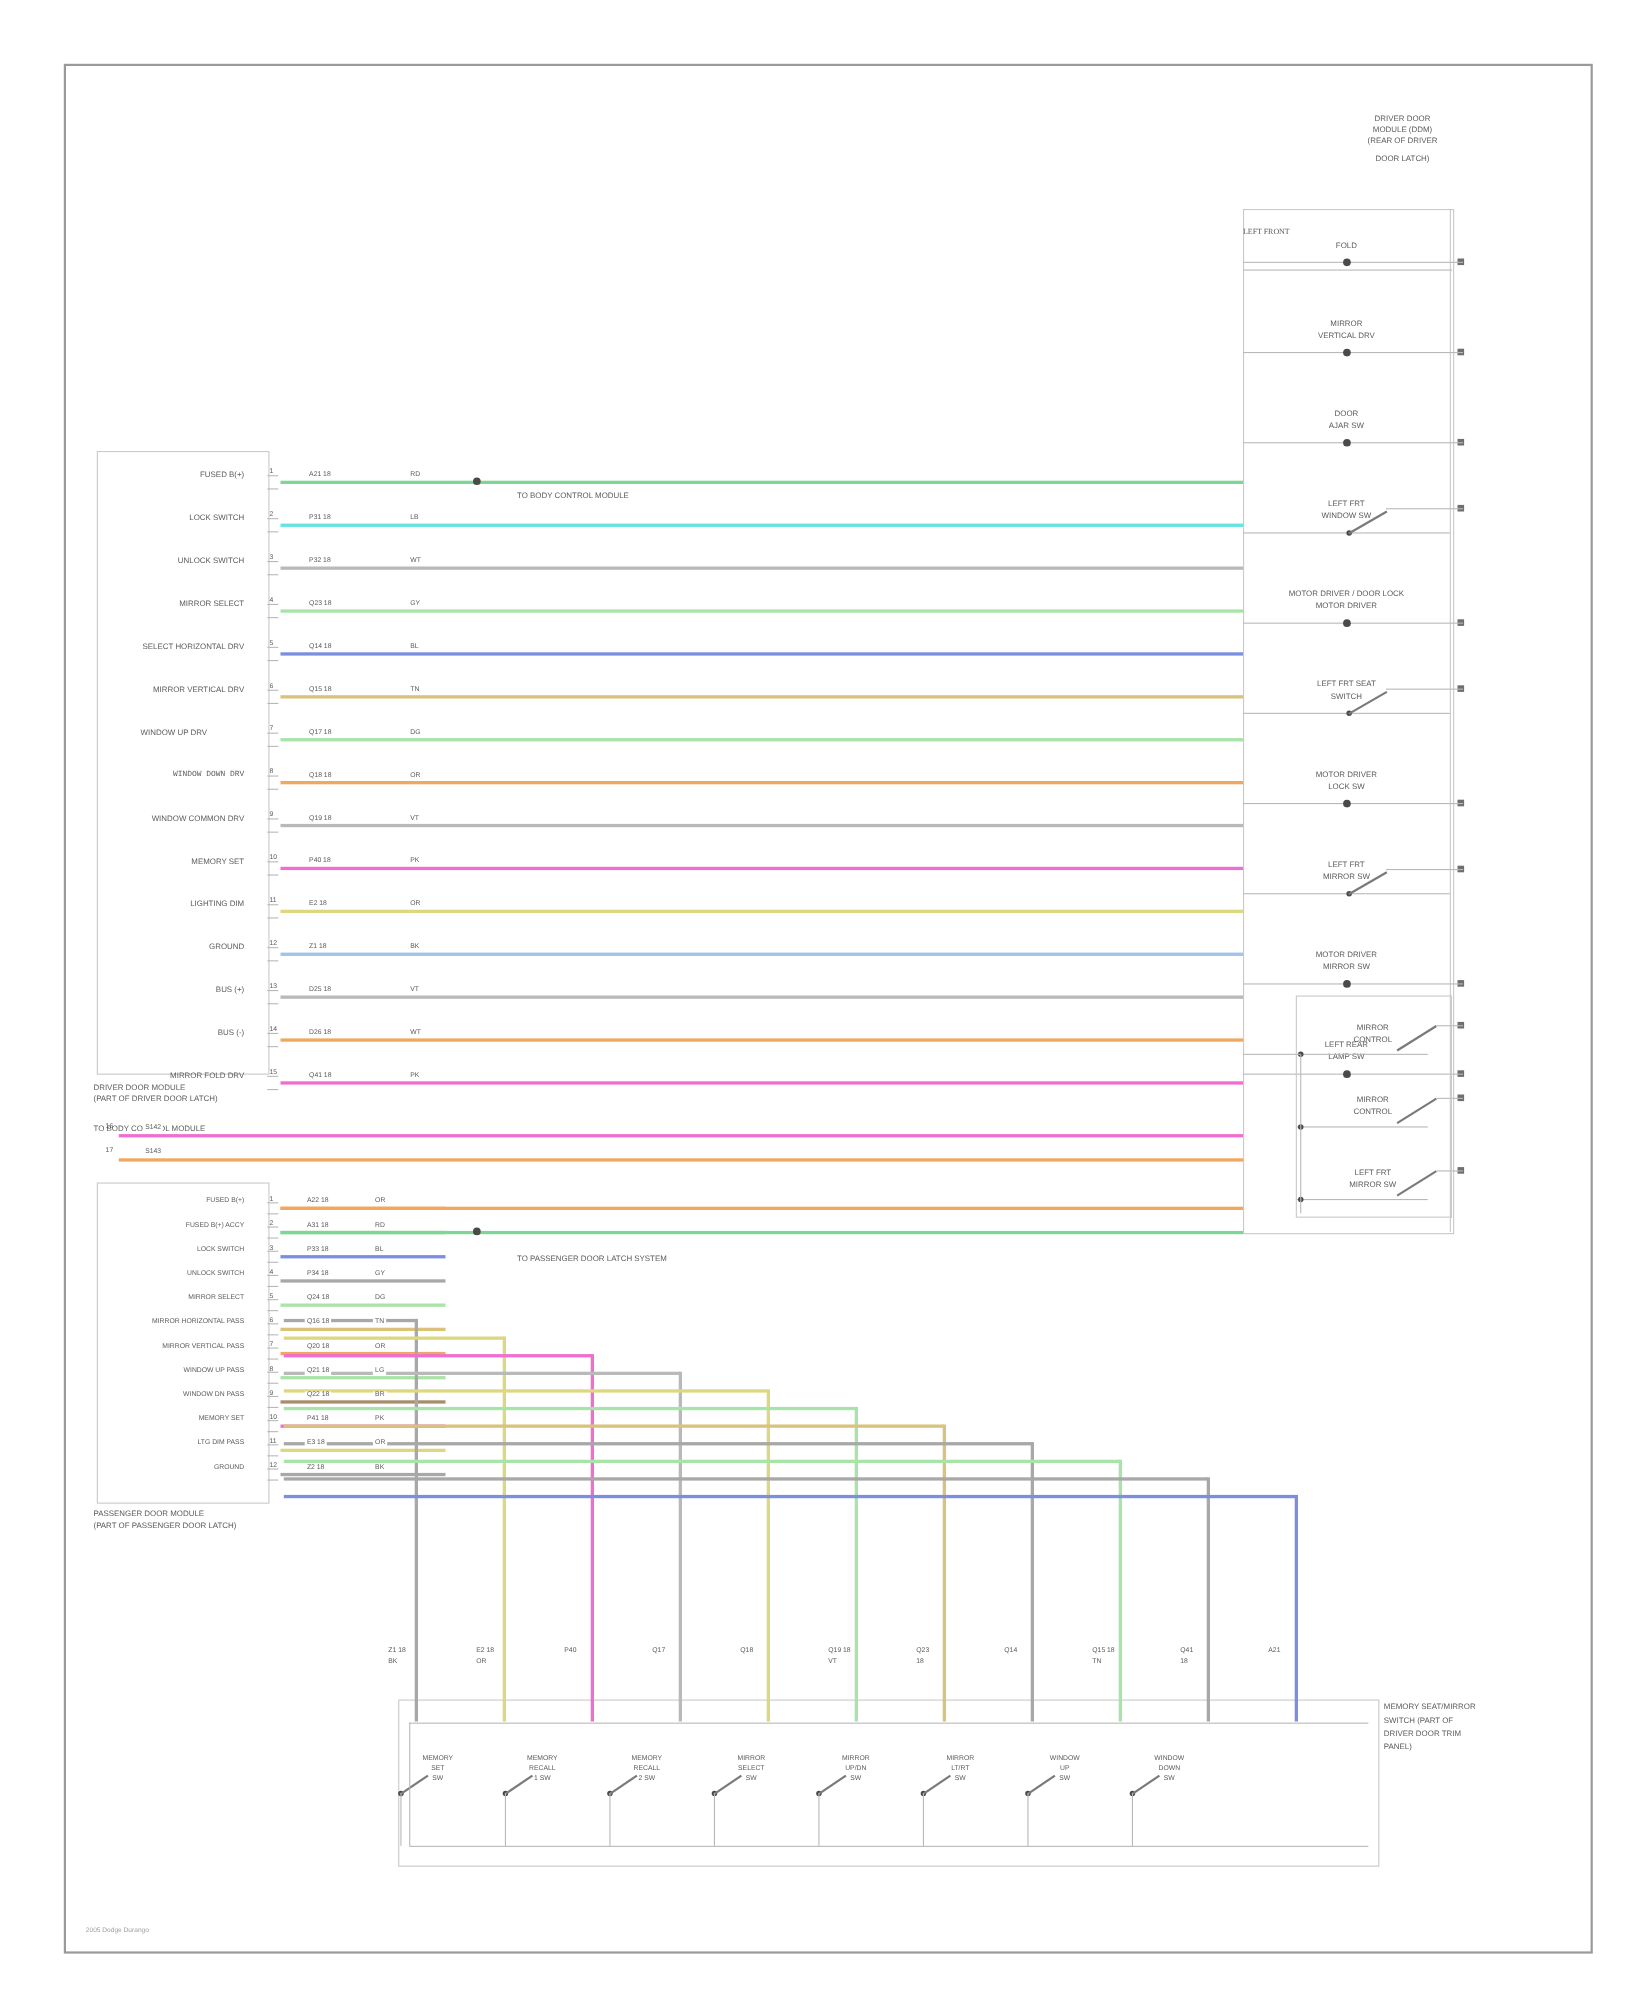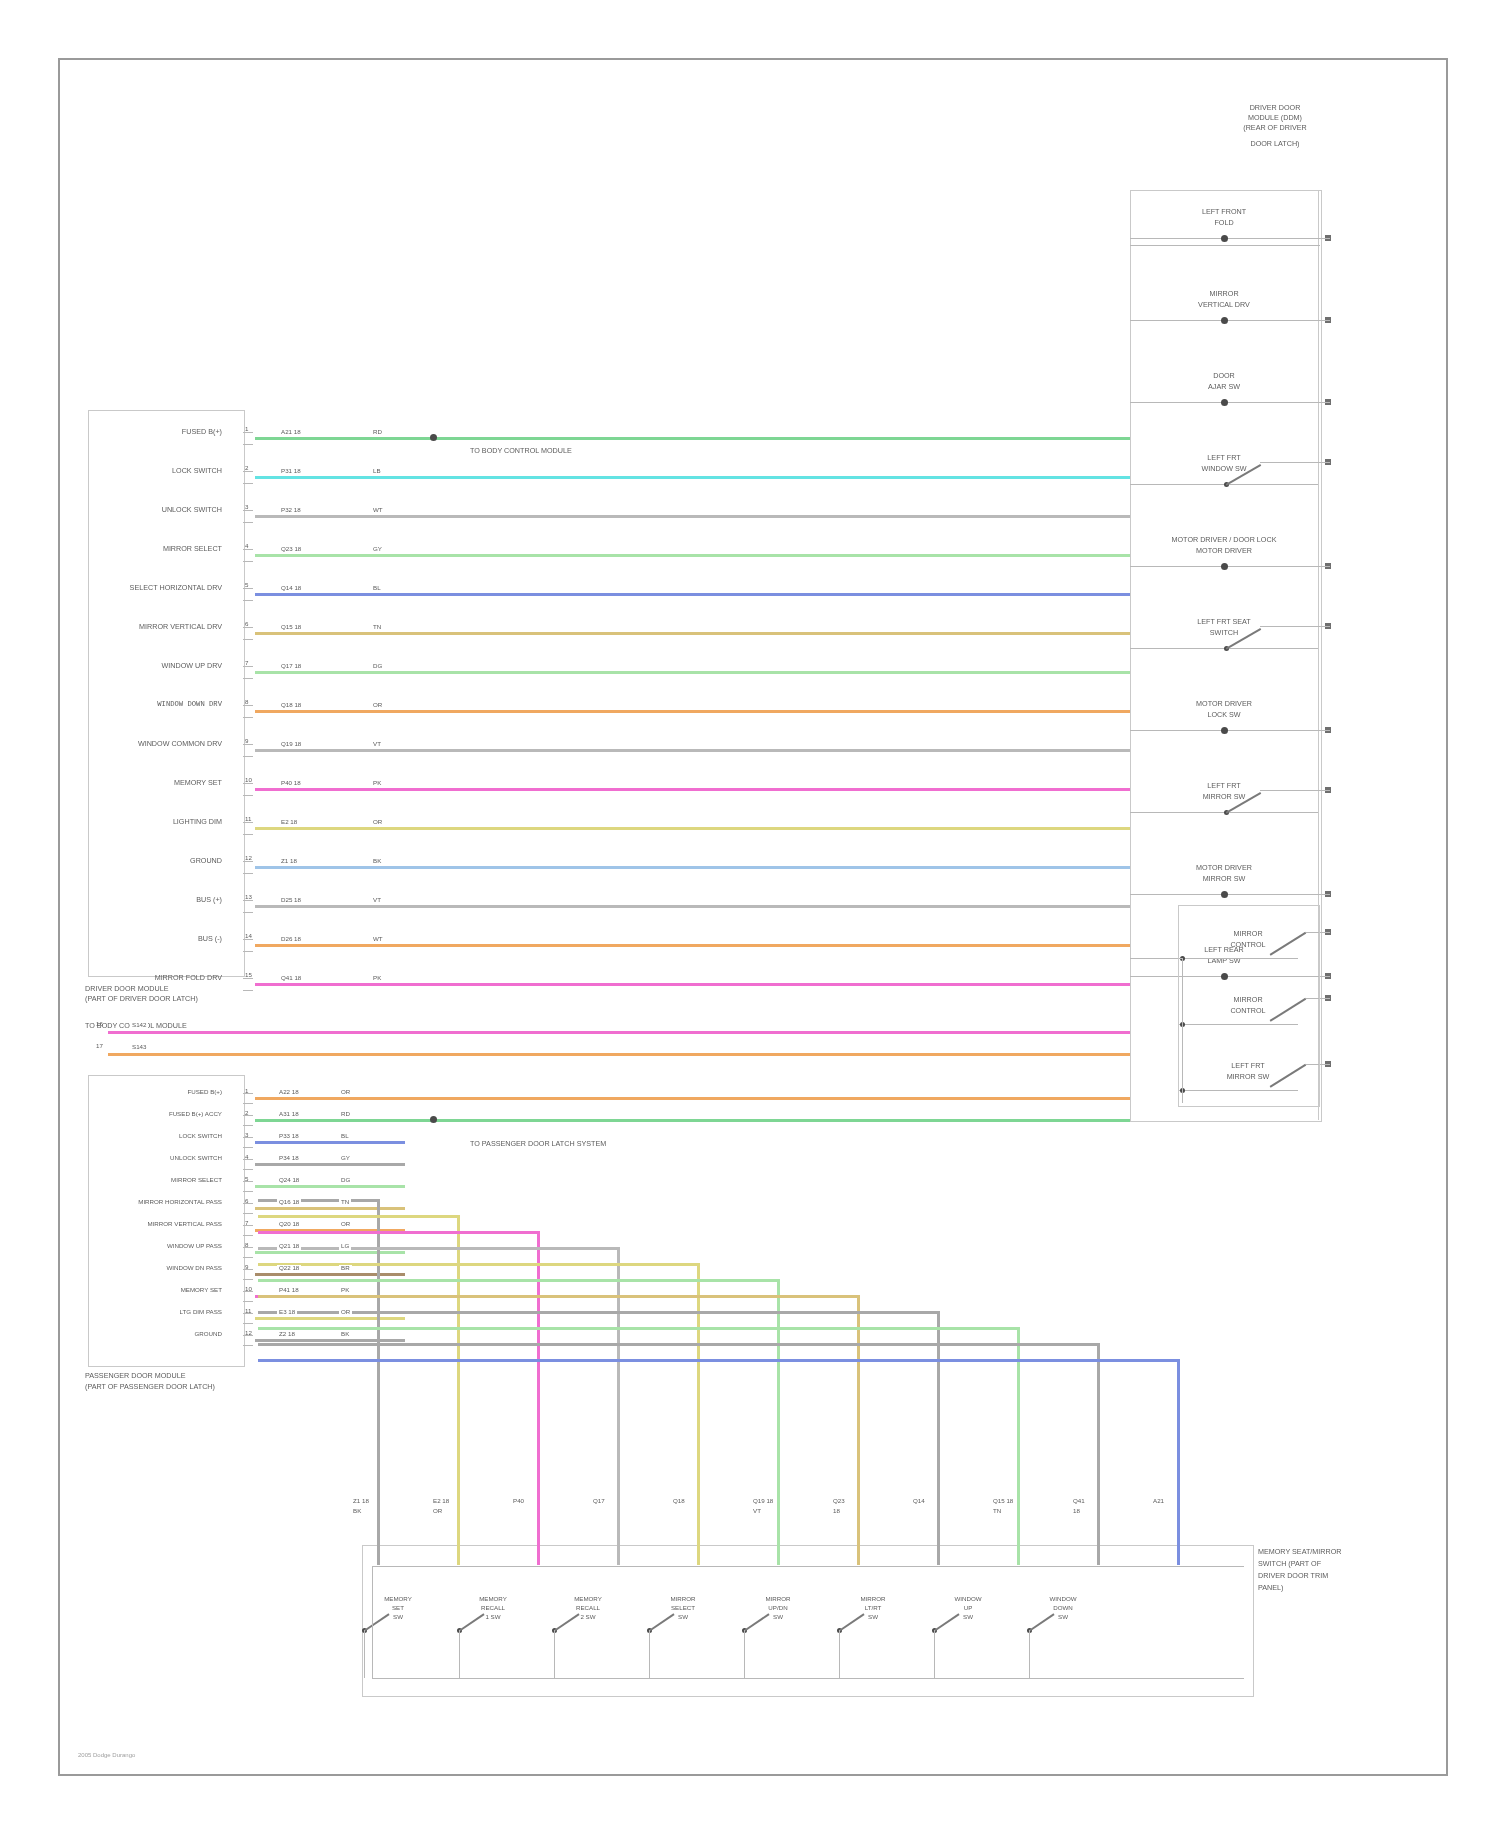--- a/index.html
+++ b/index.html
@@ -130,21 +130,21 @@
       <div class="wire h" style="left: 258px; top: 1311px; width: 680px; height: 3px; background: rgb(168, 168, 168);"></div>
       <div class="wire v" style="left: 937px; top: 1311px; height: 254px; width: 3px; background: rgb(168, 168, 168);"></div>
       <div class="wire h" style="left: 258px; top: 1327px; width: 760px; height: 3px; background: rgb(168, 227, 168);"></div>
       <div class="wire v" style="left: 1017px; top: 1327px; height: 238px; width: 3px; background: rgb(168, 227, 168);"></div>
       <div class="wire h" style="left: 258px; top: 1343px; width: 840px; height: 3px; background: rgb(168, 168, 168);"></div>
       <div class="wire v" style="left: 1097px; top: 1343px; height: 222px; width: 3px; background: rgb(168, 168, 168);"></div>
       <div class="wire h" style="left: 258px; top: 1359px; width: 920px; height: 3px; background: rgb(123, 143, 224);"></div>
       <div class="wire v" style="left: 1177px; top: 1359px; height: 206px; width: 3px; background: rgb(123, 143, 224);"></div>
     </div>
   <div id="layer-labels" class="abs" style="left:0;top:0;width:1500px;height:1828px;">
-      <div class="lbl t7" style="left: 1130px; top: 208px; width: 188px; text-align: center;">LEFT FRONT</div>
+      <div class="lbl t7" style="left: 1130px; top: 208px; width: 188px;  font-family: Liberation Serif, serif;">LEFT FRONT</div>
       <div class="lbl t7" style="left: 1130px; top: 219px; width: 188px; text-align: center;">FOLD</div>
       <div class="thinline h" style="left: 1130px; top: 238px; width: 188px; height: 1px; background: rgb(184, 184, 184);"></div>
       <div class="dot" style="left: 1220.5px; top: 234.5px;"></div>
       <div class="sqr" style="left: 1325px; top: 235px;"></div>
       <div class="thinline h" style="left: 1318px; top: 238px; width: 12px; height: 1px; background: rgb(184, 184, 184);"></div>
       <div class="lbl t7" style="left: 1130px; top: 290px; width: 188px; text-align: center;">MIRROR</div>
       <div class="lbl t7" style="left: 1130px; top: 301px; width: 188px; text-align: center;">VERTICAL DRV</div>
       <div class="thinline h" style="left: 1130px; top: 320px; width: 188px; height: 1px; background: rgb(184, 184, 184);"></div>
       <div class="dot" style="left: 1220.5px; top: 316.5px;"></div>
       <div class="sqr" style="left: 1325px; top: 317px;"></div>
@@ -255,21 +255,21 @@
       <div class="thinline h" style="left: 243px; top: 588px; width: 10px; height: 1px; background: rgb(184, 184, 184);"></div>
       <div class="thinline h" style="left: 243px; top: 600px; width: 10px; height: 1px; background: rgb(184, 184, 184);"></div>
       <div class="lbl t6" style="left: 279px; top: 585px; background: rgb(255, 255, 255); padding: 0px 2px;">Q14 18</div>
       <div class="lbl t6" style="left: 371px; top: 585px; background: rgb(255, 255, 255); padding: 0px 2px;">BL</div>
       <div class="lbl t7" style="left: 94px; top: 623px; width: 128px; text-align: right;">MIRROR VERTICAL DRV</div>
       <div class="lbl t6" style="left: 245px; top: 621px;">6</div>
       <div class="thinline h" style="left: 243px; top: 627px; width: 10px; height: 1px; background: rgb(184, 184, 184);"></div>
       <div class="thinline h" style="left: 243px; top: 639px; width: 10px; height: 1px; background: rgb(184, 184, 184);"></div>
       <div class="lbl t6" style="left: 279px; top: 624px; background: rgb(255, 255, 255); padding: 0px 2px;">Q15 18</div>
       <div class="lbl t6" style="left: 371px; top: 624px; background: rgb(255, 255, 255); padding: 0px 2px;">TN</div>
-      <div class="lbl t7" style="left: 94px; top: 662px; width: 128px; text-align: right;">WINDOW UP DRV</div>
+      <div class="lbl t7" style="left: 94px; top: 662px; width: 128px; text-align: center;">WINDOW UP DRV</div>
       <div class="lbl t6" style="left: 245px; top: 660px;">7</div>
       <div class="thinline h" style="left: 243px; top: 666px; width: 10px; height: 1px; background: rgb(184, 184, 184);"></div>
       <div class="thinline h" style="left: 243px; top: 678px; width: 10px; height: 1px; background: rgb(184, 184, 184);"></div>
       <div class="lbl t6" style="left: 279px; top: 663px; background: rgb(255, 255, 255); padding: 0px 2px;">Q17 18</div>
       <div class="lbl t6" style="left: 371px; top: 663px; background: rgb(255, 255, 255); padding: 0px 2px;">DG</div>
       <div class="lbl t7" style="left: 94px; top: 701px; width: 128px; text-align: right; font-family: Liberation Mono, monospace;">WINDOW DOWN DRV</div>
       <div class="lbl t6" style="left: 245px; top: 699px;">8</div>
       <div class="thinline h" style="left: 243px; top: 705px; width: 10px; height: 1px; background: rgb(184, 184, 184);"></div>
       <div class="thinline h" style="left: 243px; top: 717px; width: 10px; height: 1px; background: rgb(184, 184, 184);"></div>
       <div class="lbl t6" style="left: 279px; top: 702px; background: rgb(255, 255, 255); padding: 0px 2px;">Q18 18</div>

